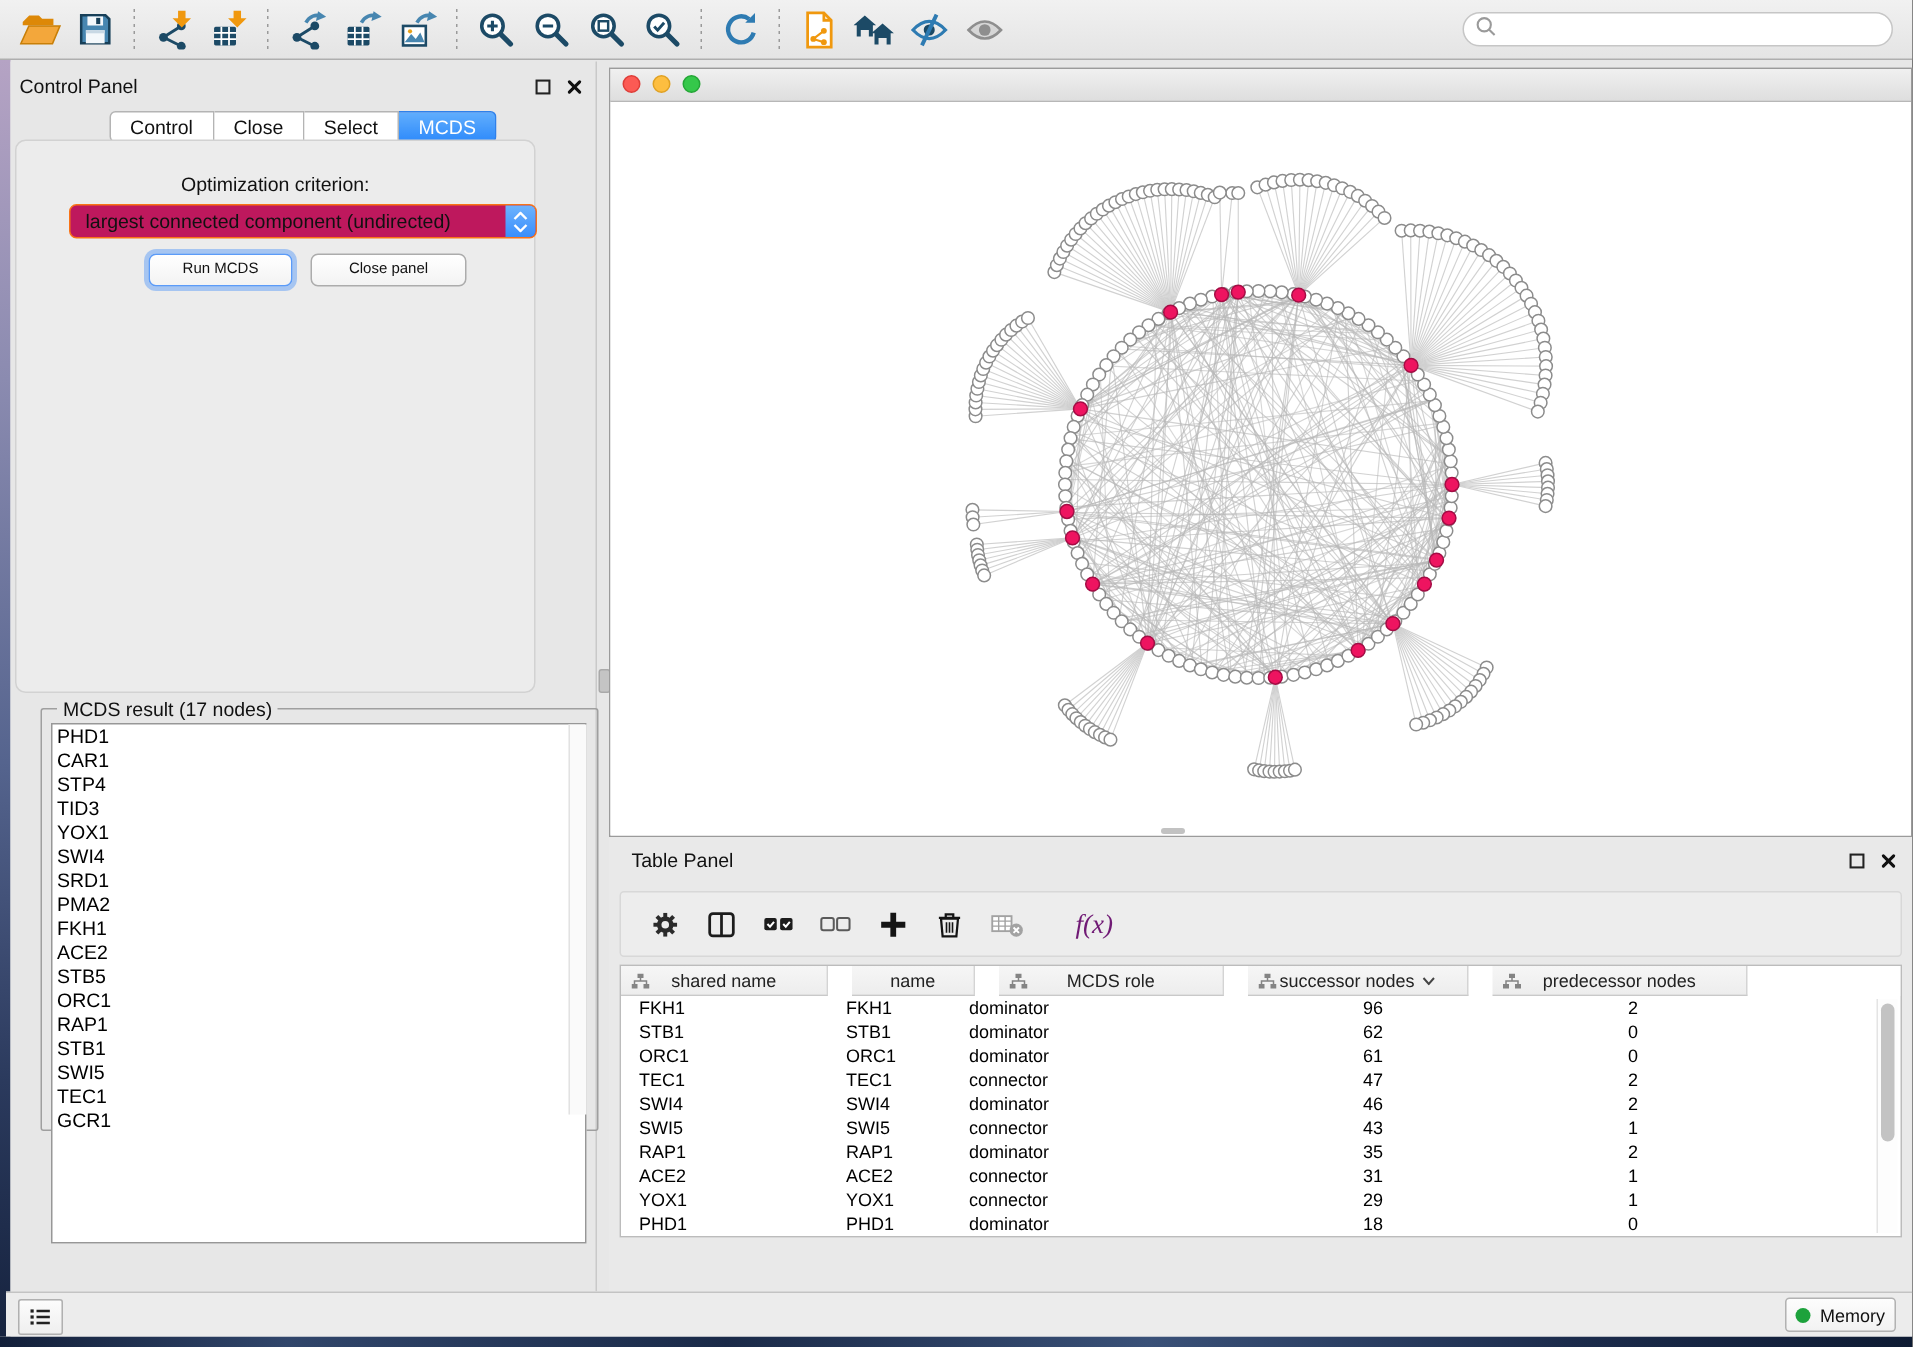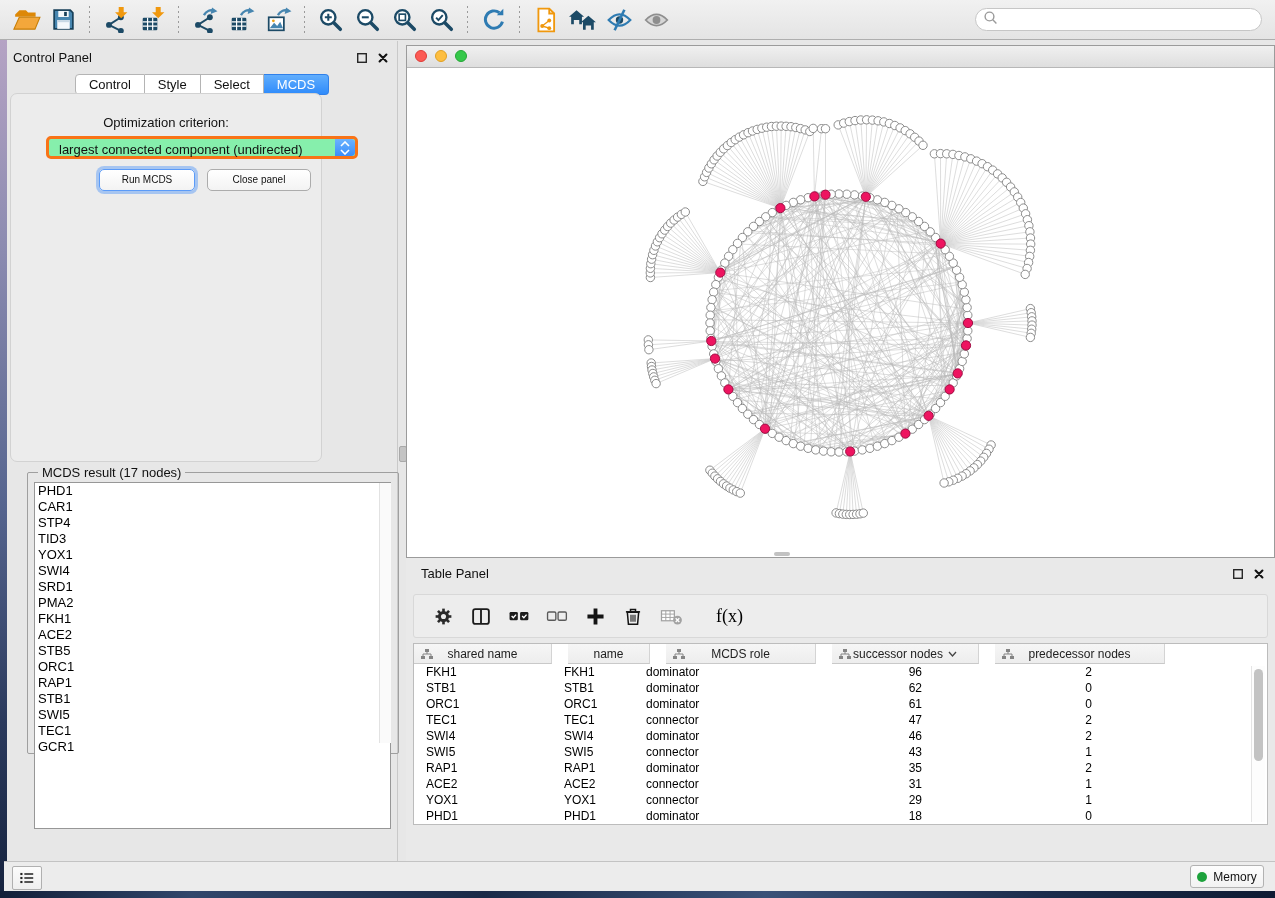--- a/index.html
+++ b/index.html
@@ -19,23 +19,23 @@
   
   .control-panel{position:absolute;left:7px;top:41px;width:391px;height:820px;background:#e7e7e7;border-right:1px solid #c9c9c9;box-sizing:border-box;}
   .cp-title{position:absolute;left:6px;top:9px;font-size:13px;color:#111;}
   .win-btns{position:absolute;top:10px;right:8px;display:flex;gap:8px;}
   .win-btn{width:13px;height:13px;display:flex;align-items:center;justify-content:center;}
   .cp-tabs{position:absolute;left:0;right:0;top:33px;display:flex;justify-content:center;}
   .seg-tab{height:19px;line-height:19px;padding:0 13px;font-size:13px;background:#fff;border:1px solid #b4b4b4;border-left:none;color:#111;cursor:default;}
   .seg-tab:first-child{border-left:1px solid #b4b4b4;border-radius:4px 0 0 4px;}
   .seg-tab:last-child{border-radius:0 4px 4px 0;}
   .seg-tab.active{background:linear-gradient(#61aefd,#2f8bfb);border-color:#2f80ea;color:#fff;}
-  .cp-box{position:absolute;left:3px;top:52px;width:312px;height:369px;background:#ececec;border:1px solid #d2d2d2;border-radius:7px;box-sizing:border-box;}
+  .cp-box{position:absolute;left:3px;top:52px;width:347px;height:369px;background:#ececec;border:1px solid #d2d2d2;border-radius:7px;box-sizing:border-box;}
   .opt-label{position:absolute;left:0;right:0;top:21px;text-align:center;font-size:13px;color:#111;}
-  .opt-select{position:absolute;left:35px;top:42px;width:312px;height:23px;background:#86efac;border:3px solid #f97316;border-radius:5px;box-sizing:border-box;font-size:13px;line-height:21px;padding-left:10px;color:#111;}
+  .opt-select{position:absolute;left:35px;top:42px;width:312px;height:23px;background:#be185d;border:1px solid #f97316;border-radius:5px;box-sizing:border-box;font-size:13px;line-height:21px;padding-left:10px;color:#111;}
   .opt-stepper{position:absolute;right:0px;top:0px;bottom:0px;width:20px;background:linear-gradient(#6cb3fe,#3a8efb);border-radius:0 4px 4px 0;display:flex;flex-direction:column;align-items:center;justify-content:center;gap:2px;}
   .btn{position:absolute;height:22px;background:linear-gradient(#ffffff,#f3f3f3);border:1px solid #acacac;border-radius:5px;font-size:10px;color:#111;text-align:center;line-height:20px;box-sizing:border-box;}
   .btn.focus{border-color:#5b9bf8;box-shadow:0 0 0 3px rgba(110,165,245,.55);}
   .mcds-group{position:absolute;left:20px;top:431px;width:372px;height:282px;border:1px solid #9f9f9f;border-radius:2px;box-sizing:border-box;}
   .mcds-legend{position:absolute;top:-8px;left:10px;background:#e7e7e7;padding:0 4px;font-size:13px;color:#111;}
   .mcds-list{position:absolute;left:6px;top:9px;width:357px;height:347px;background:#fff;border:1px solid #979797;box-sizing:border-box;overflow:hidden;}
   .mcds-item{font-size:13px;line-height:16px;padding-left:3px;color:#000;}
   .mcds-scroll{position:absolute;top:1px;bottom:1px;right:1px;width:11px;background:#fafafa;border-left:1px solid #e2e2e2;}
 
   
@@ -49,21 +49,21 @@
   .net-title{font-size:13px;color:#222;margin-top:40px;}
   .net-canvas{position:absolute;left:0;top:22px;width:867px;height:489px;background:#fff;}
   .net-canvas svg{display:block;}
   .hsb{position:absolute;left:367px;bottom:1px;width:16px;height:4px;background:#c2c2c2;border-radius:2px;}
 
   
   .table-panel{position:absolute;left:406px;top:558px;width:869px;height:303px;background:#e9e9e9;}
   .tp-title{position:absolute;left:15px;top:8px;font-size:13px;color:#111;}
   .tp-toolbar{position:absolute;left:7px;top:36px;width:855px;height:44px;background:#ededed;border:1px solid #d8d8d8;border-radius:3px;box-sizing:border-box;display:flex;align-items:center;padding-left:10px;}
   .tp-btn{width:38px;height:34px;display:flex;align-items:center;justify-content:center;}
-  .fx{font-family:"Liberation Serif",serif;font-size:18px;color:#000000;margin-left:41px;}
+  .fx{font-family:"Liberation Serif",serif;font-style:italic;font-size:18px;color:#701a75;margin-left:41px;}
   .tp-table{position:absolute;left:7px;top:85px;width:855px;height:182px;background:#fff;border:1px solid #bcbcbc;box-sizing:border-box;overflow:hidden;}
   .thead{display:flex;height:20px;gap:16px;}
   .th{position:relative;background:linear-gradient(#f6f6f6,#ededed);border-right:1px solid #d4d4d4;border-bottom:1px solid #c9c9c9;box-sizing:border-box;font-size:12px;color:#222;display:flex;align-items:center;justify-content:center;gap:5px;}
   .th .tree{position:absolute;left:7px;top:5px;}
   .c0{width:138px}.c1{width:82px}.c2{width:150px}.c3{width:147px}.c4{width:170px}
   .trow{display:flex;height:16px;}
   .td{font-size:12px;color:#000;box-sizing:border-box;padding-left:12px;line-height:16px;white-space:nowrap;}
   .td.num{text-align:right;padding-left:0;padding-right:9px;}
   .tscroll{position:absolute;right:2px;top:22px;bottom:2px;width:13px;background:#fdfdfd;border-left:1px solid #e4e4e4;}
   .tthumb{position:absolute;left:2px;top:3px;width:9px;height:92px;background:#c3c3c3;border-radius:5px;}
@@ -241,21 +241,21 @@
           </svg>
         </span>
       <span class="win-btn">
           <svg width="12" height="12" viewBox="0 0 14 14">
             <path d="M3 3l8 8M11 3l-8 8" stroke="#111" stroke-width="2.4" stroke-linecap="round"></path>
           </svg>
         </span>
     </div>
     <div class="cp-tabs" id="cp-tabs">
         <div class="seg-tab">Control</div>
-        <div class="seg-tab">Style</div>
+        <div class="seg-tab">Close</div>
         <div class="seg-tab">Select</div>
         <div class="seg-tab active">MCDS</div>
       </div>
     <div class="cp-box">
       <div class="opt-label">Optimization criterion:</div>
       <div class="opt-select">
         <span>largest connected component (undirected)</span>
         <span class="opt-stepper">
           <svg width="10" height="6" viewBox="0 0 10 6">
               <path d="M1 5l4-4 4 4" fill="none" stroke="#fff" stroke-width="1.6"></path>

